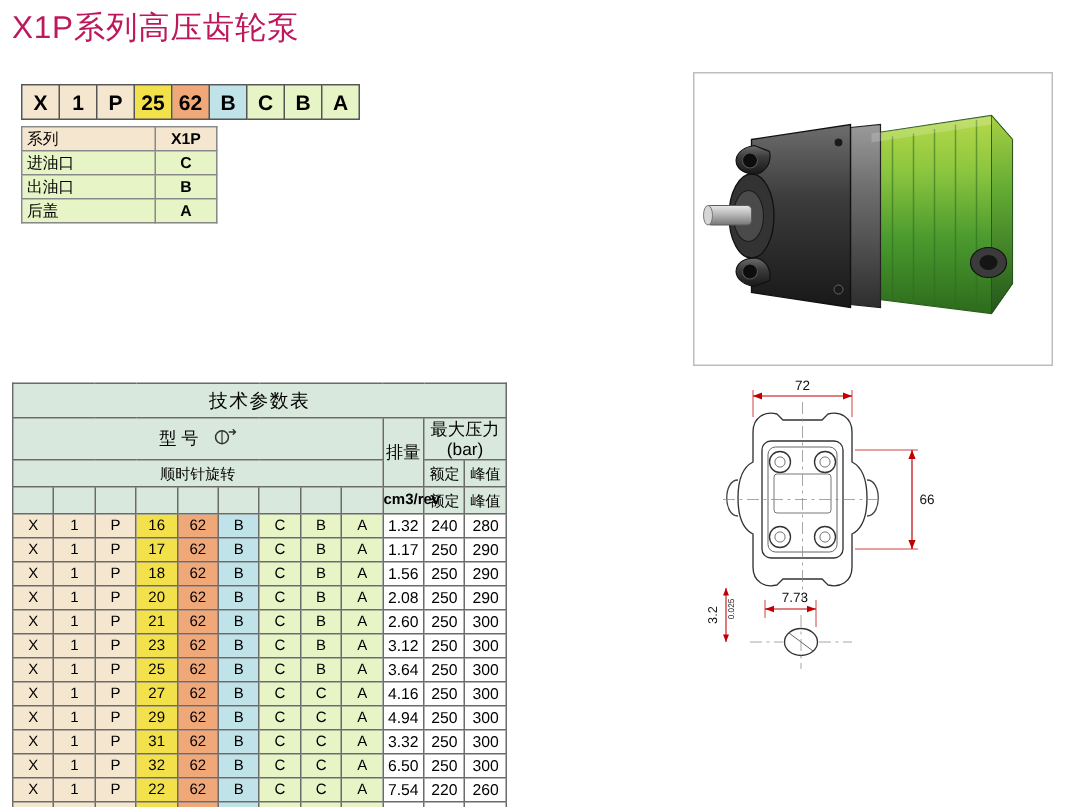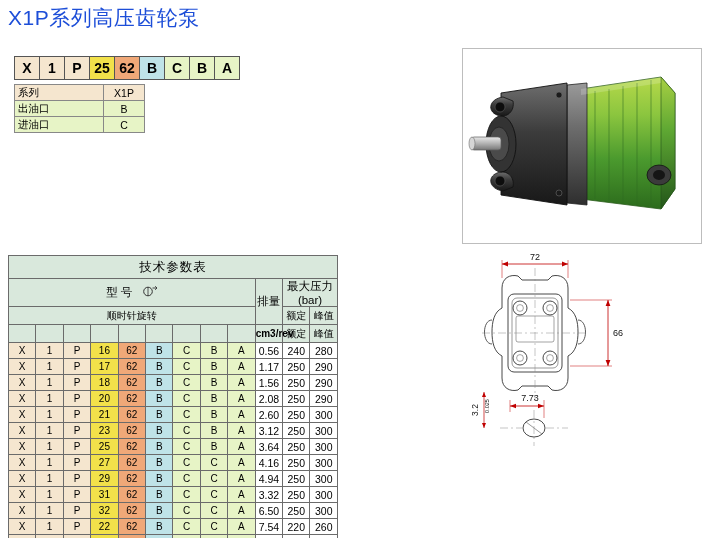--- a/index.html
+++ b/index.html
@@ -14,21 +14,21 @@
     color: #000;
     position: relative;
     overflow: hidden;
   }
   .page-title {
     position: absolute;
     left: 8px;
     top: 4px;
     font-size: 21px;
     letter-spacing: 0.5px;
-    color: #1d4ed8;
+    color: #be185d;
     white-space: nowrap;
   }
 
   
   .code-wrap {
     position: absolute;
     left: 14px;
     top: 56px;
   }
   table.code-row {
@@ -54,21 +54,21 @@
     margin-top: 4px;
   }
   table.legend td {
     border: 1px solid #888;
     height: 15px;
     font-size: 10.5px;
     padding: 0 3px;
     vertical-align: middle;
   }
   td.lg-label { width: 82px; text-align: left; }
-  td.lg-val { width: 34px; text-align: center; }
+  td.lg-val { width: 34px; text-align: center; font-weight: bold; }
 
   
   .photo-panel {
     position: absolute;
     left: 462px;
     top: 48px;
     width: 240px;
     height: 196px;
     border: 1px solid #bdbdbd;
     background: #fff;
@@ -165,26 +165,30 @@
   </tbody>
     </table>
 
   <table class="legend">
     <tbody>
         <tr>
       <td class="lg-label" style="background:#f5e6cf">系列</td>
       <td class="lg-val" style="background:#f5e6cf">X1P</td>
     </tr>
     <tr>
+      <td class="lg-label" style="background:#e7f4c6">进油口</td>
+      <td class="lg-val" style="background:#e7f4c6">C</td>
+    </tr>
+    <tr>
       <td class="lg-label" style="background:#e7f4c6">出油口</td>
       <td class="lg-val" style="background:#e7f4c6">B</td>
     </tr>
     <tr>
-      <td class="lg-label" style="background:#e7f4c6">进油口</td>
-      <td class="lg-val" style="background:#e7f4c6">C</td>
+      <td class="lg-label" style="background:#e7f4c6">后盖</td>
+      <td class="lg-val" style="background:#e7f4c6">A</td>
     </tr>
   </tbody>
     </table>
 </div>
 
 <div class="photo-panel">
   <svg class="pump-svg" width="238" height="194" viewBox="0 0 238 194">
     <defs>
       <linearGradient id="greenBody" x1="0" y1="0" x2="0" y2="1">
         <stop offset="0%" stop-color="#b7d94a"></stop>
@@ -296,21 +300,21 @@
     <tr>
       <td class="cellcode c-x">X</td>
       <td class="cellcode c-1">1</td>
       <td class="cellcode c-p">P</td>
       <td class="cellcode c-disp">16</td>
       <td class="cellcode c-fl">62</td>
       <td class="cellcode c-b1">B</td>
       <td class="cellcode c-c">C</td>
       <td class="cellcode c-b2">B</td>
       <td class="cellcode c-a">A</td>
-      <td class="c-val">0.56</td>
+      <td class="c-val">1.32</td>
       <td class="c-rated">240</td>
       <td class="c-peak">280</td>
     </tr>
     <tr>
       <td class="cellcode c-x">X</td>
       <td class="cellcode c-1">1</td>
       <td class="cellcode c-p">P</td>
       <td class="cellcode c-disp">17</td>
       <td class="cellcode c-fl">62</td>
       <td class="cellcode c-b1">B</td>

